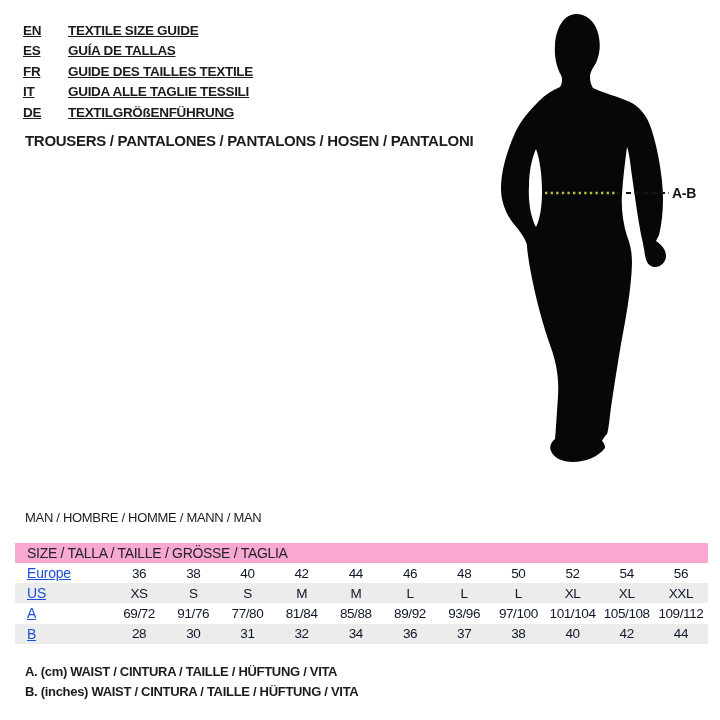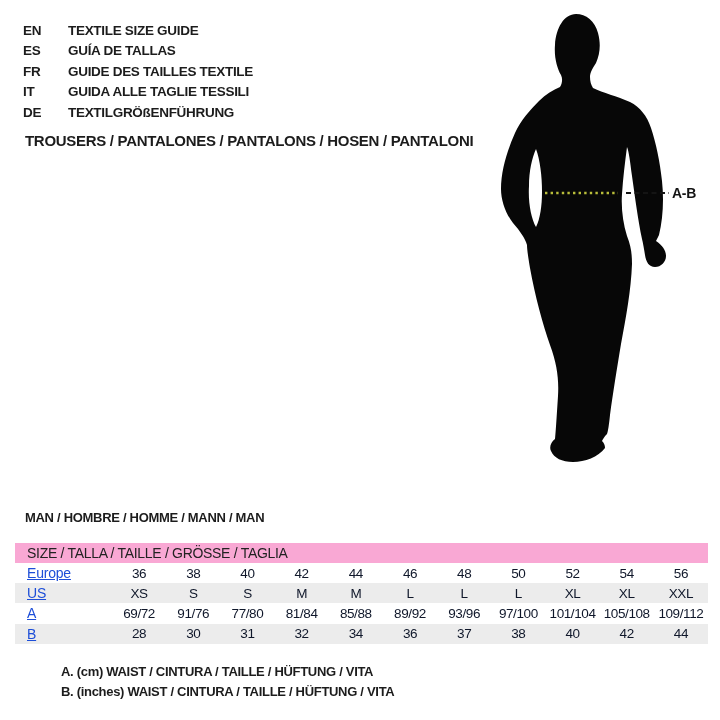--- a/index.html
+++ b/index.html
@@ -14,20 +14,21 @@
 
   
   .lang-block {
     position: absolute; left: 23px; top: 20px;
   }
   .lang-row {
     display: grid;
     grid-template-columns: 45px auto;
     height: 20.5px;
     align-items: center;
+    text-decoration: underline;
   }
   .lang-row .code, .lang-row .label {
     font-size: 13.5px; font-weight: bold;
     letter-spacing: -0.3px;
     white-space: nowrap;
   }
 
   
   .category-title {
     position: absolute; left: 25px; top: 132px;
@@ -44,21 +45,21 @@
   }
   .measure-label {
     font-family: "Liberation Sans", sans-serif;
     font-size: 14px; font-weight: bold;
     fill: #141414; letter-spacing: -0.3px;
   }
 
   
   .gender-label {
     position: absolute; left: 25px; top: 510px;
-    font-size: 13px; font-weight: bold;
+    font-size: 13px; font-weight: normal;
     letter-spacing: -0.3px;
     white-space: nowrap;
   }
 
   
   .size-table {
     position: absolute; left: 15px; top: 543px;
     width: 693px;
   }
   .thead {
@@ -95,21 +96,20 @@
 
   
   .notes {
     position: absolute; left: 25px; top: 662px;
   }
   .note-line {
     font-size: 13px; font-weight: bold;
     letter-spacing: -0.3px;
     line-height: 19.5px;
     white-space: nowrap;
-    margin-left: 36px;
   }
 </style>
 </head>
 <body>
 
 <div class="lang-block">
   <div class="lang-row">
     <span class="code">EN</span>
     <span class="label">TEXTILE SIZE GUIDE</span>
   </div>

